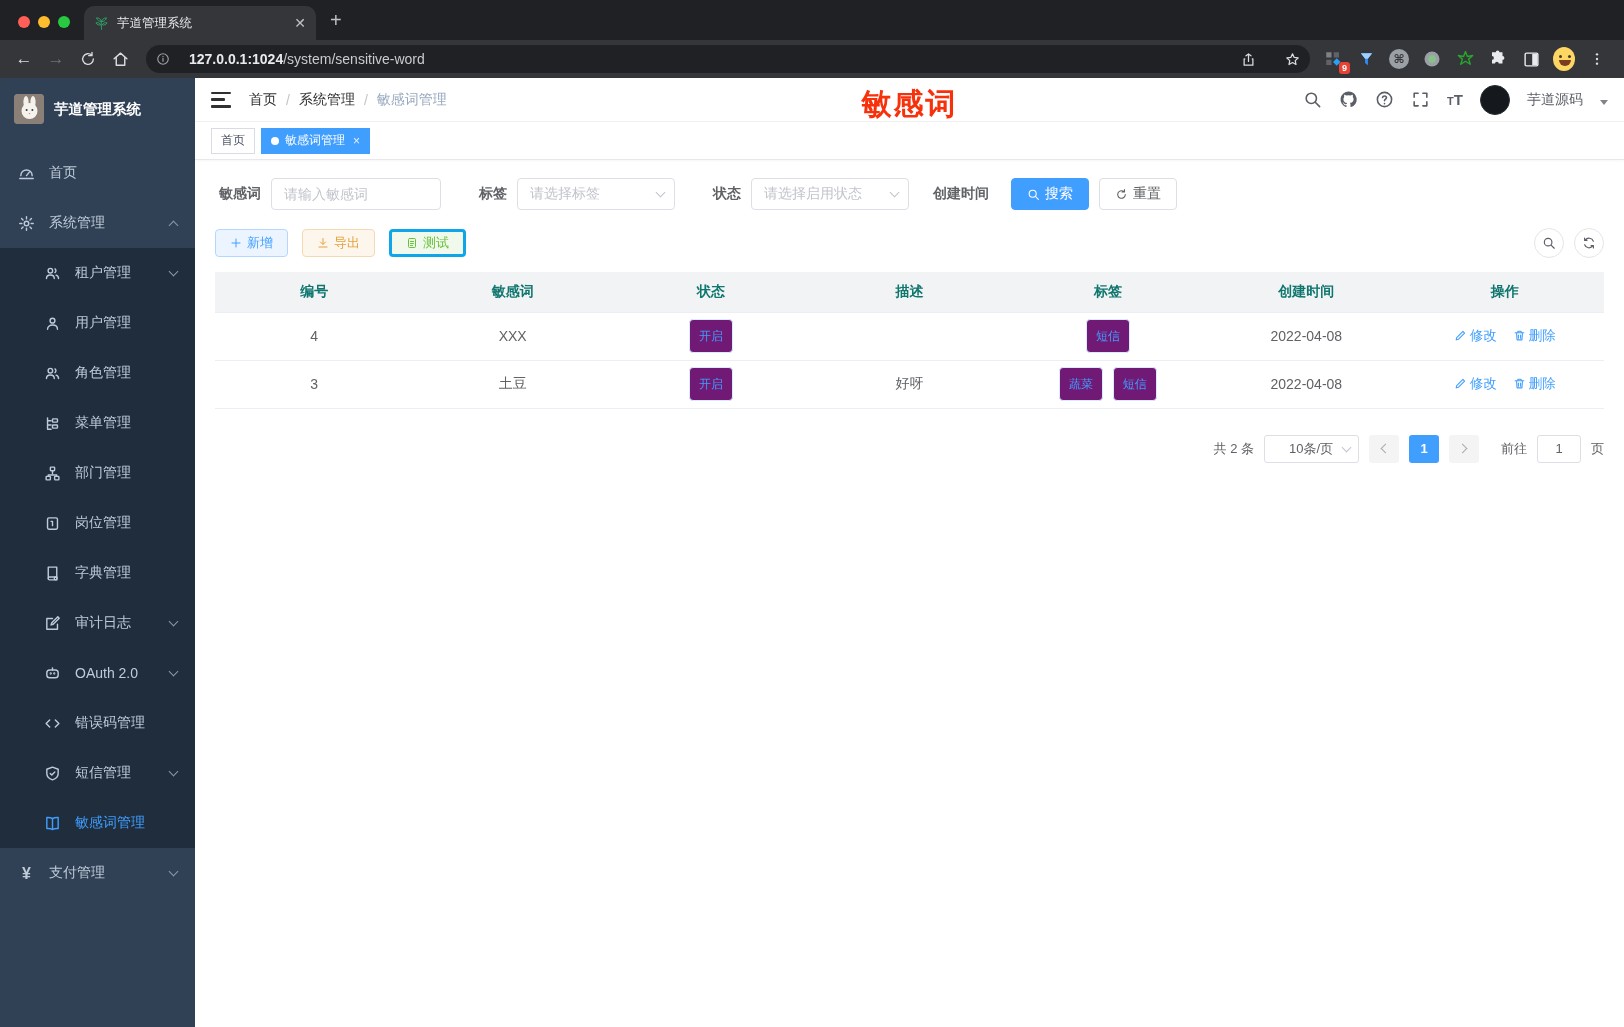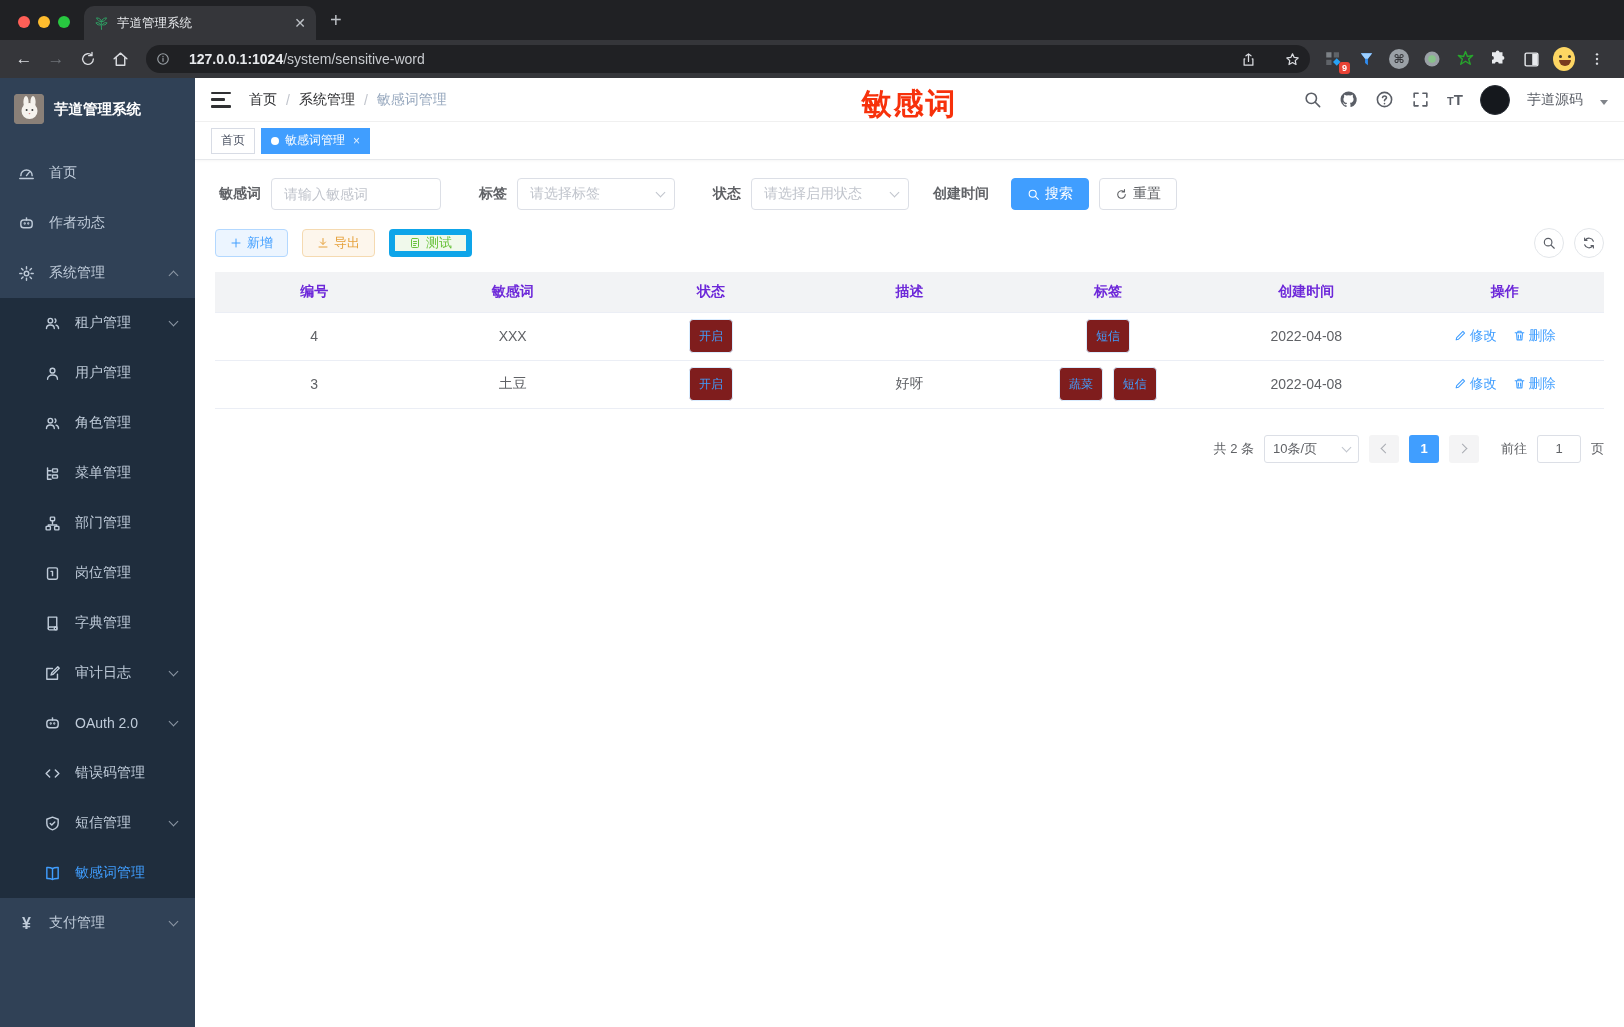--- a/index.html
+++ b/index.html
@@ -103,42 +103,42 @@
     background:#fff; color:#606266; white-space:nowrap; }
   .btn-primary { background:#409eff; border-color:#409eff; color:#fff; }
   .btn svg { width:13px; height:13px; }
 
   
   .actions { display:flex; align-items:center; gap:14px; margin-top:18px; }
   .btn-mini { height:28px; padding:0 14px; font-size:13px; border-radius:4px; display:inline-flex;
     align-items:center; gap:5px; cursor:pointer; }
   .plain-blue   { background:#ecf5ff; border:1px solid #b3d8ff; color:#409eff; }
   .plain-yellow { background:#fdf6ec; border:1px solid #f5dab1; color:#e6a23c; }
-  .plain-green  { background:#f0f9eb; border:6px solid #0ea5e9; color:#67c23a; }
+  .plain-green  { background:#f0f9eb; border:3px solid #0ea5e9; color:#67c23a; }
   .right-tools { margin-left:auto; display:flex; gap:10px; }
   .tool-circle { width:30px; height:30px; border-radius:50%; border:1px solid #e3e6ea; background:#fff;
     display:flex; align-items:center; justify-content:center; color:#5a5e66; cursor:pointer; }
   .tool-circle svg { width:14px; height:14px; }
 
   
   table { width:100%; border-collapse:collapse; table-layout:fixed; margin-top:14px; }
-  thead th { background:#f2f3f5; color:#6d28d9; font-size:14px; font-weight:600; height:40px; text-align:center; }
+  thead th { background:#f2f3f5; color:#0f766e; font-size:14px; font-weight:600; height:40px; text-align:center; }
   tbody td { height:48px; text-align:center; font-size:14px; color:#606266; border-bottom:1px solid #ebeef5; }
   tbody tr:first-child td { border-top:1px solid #ebeef5; }
   .eltag { display:inline-flex; align-items:center; height:24px; padding:16px 9px; font-size:12px;
-    color:#409eff; background:#7f1d1d; border:1px solid #d9ecff; border-radius:4px; margin:0 3px; }
+    color:#409eff; background:#701a75; border:1px solid #d9ecff; border-radius:4px; margin:0 3px; }
   .oplink { color:#409eff; font-size:13.5px; display:inline-flex; align-items:center; gap:3px;
     cursor:pointer; margin:0 6px; }
   .oplink svg { width:13px; height:13px; }
 
   
   .pager { display:flex; align-items:center; justify-content:flex-end; gap:10px; margin-top:26px;
     font-size:13px; color:#606266; }
   .psel { width:95px; height:28px; border:1px solid #dcdfe6; border-radius:3px; display:flex;
-    align-items:center; justify-content:space-between; padding:0 8px 0 8px; cursor:pointer; }
+    align-items:center; justify-content:space-between; padding:0 8px 0 24px; cursor:pointer; }
   .pbtn { min-width:30px; height:28px; background:#f4f4f5; border-radius:3px; display:flex;
     align-items:center; justify-content:center; color:#c0c4cc; cursor:pointer; }
   .pbtn .chev { width:7px; height:7px; border-right:1.6px solid #a8abb2; border-bottom:1.6px solid #a8abb2; }
   .chev.left { transform:rotate(135deg); margin-left:3px; }
   .chev.right { transform:rotate(-45deg); margin-right:3px; }
   .pcur { min-width:30px; height:28px; background:#409eff; color:#fff; border-radius:3px;
     display:flex; align-items:center; justify-content:center; font-weight:600; cursor:pointer; }
   .goto-input { width:44px; height:28px; border:1px solid #dcdfe6; border-radius:3px; text-align:center;
     font-size:13px; color:#606266; outline:none; font-family:"Liberation Sans","DejaVu Sans",sans-serif; }
 
@@ -267,29 +267,20 @@
 
       <div class="mitem">
         <svg class="mic sic" viewBox="0 0 24 24">
             <path d="M4 15a8 8 0 1 1 16 0"></path>
             <path d="M12 15l4-5"></path>
             <path d="M2.5 19h19"></path>
           </svg>
         <span class="mlabel">首页</span>
       </div>
 
-      <div class="mitem">
-        <svg class="mic sic" viewBox="0 0 24 24">
-            <rect x="4" y="7" width="16" height="11" rx="4"></rect>
-            <path d="M12 7V4"></path>
-            <circle cx="9.5" cy="12" r=".6"></circle>
-            <circle cx="14.5" cy="12" r=".6"></circle>
-          </svg>
-        <span class="mlabel">作者动态</span>
-      </div>
 
       <div class="mitem">
         <svg class="mic sic" viewBox="0 0 24 24">
             <circle cx="12" cy="12" r="3.2"></circle>
             <path d="M12 2.5v3M12 18.5v3M2.5 12h3M18.5 12h3M5 5l2.1 2.1M16.9 16.9L19 19M19 5l-2.1 2.1M7.1 16.9L5 19"></path>
           </svg>
         <span class="mlabel">系统管理</span>
         <span class="arrow up"></span>
       </div>
 

